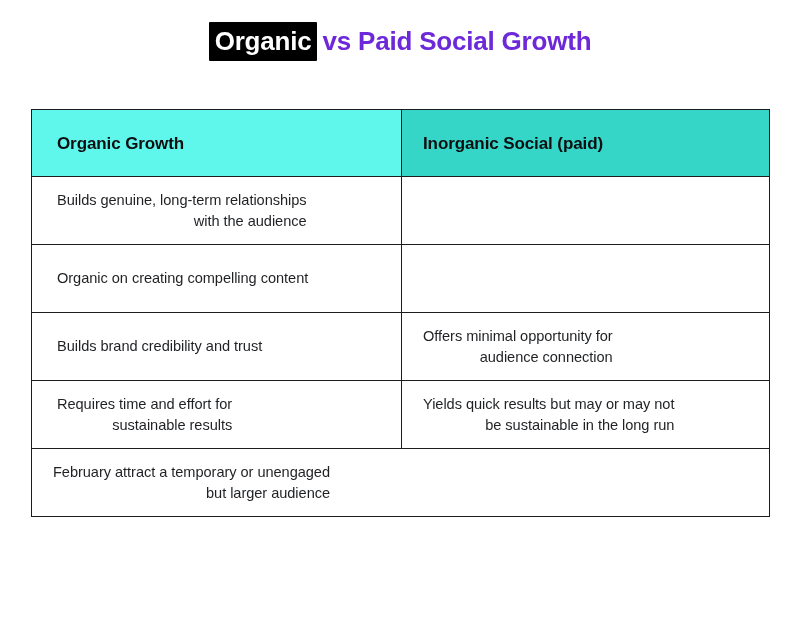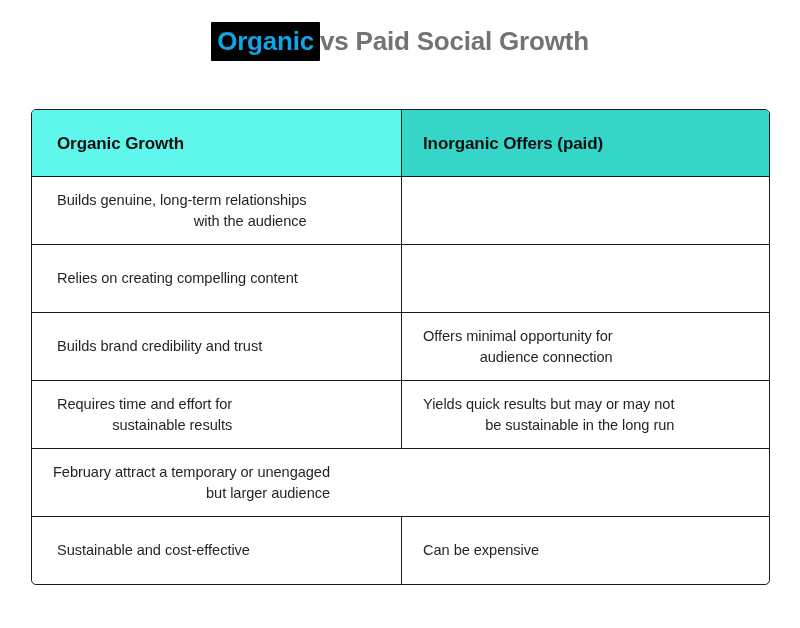--- a/index.html
+++ b/index.html
@@ -33,37 +33,38 @@
   }
   .title {
     display: inline-block;
     font-size: 26px;
     font-weight: 700;
     letter-spacing: -0.2px;
     line-height: 34px;
   }
   .title-highlight {
     background: #000000;
-    color: #0ea5e9;
+    color: #ffffff;
     padding: 4px 6px 5px 6px;
     border-radius: 1px;
     margin-top: 28px;
   }
   .title-rest {
-    color: #737373;
+    color: #6d28d9;
+    padding-left: 5px;
   }
 
   
   .table {
     position: absolute;
     left: 31px;
     top: 109px;
     width: 739px;
     border: 1.6px solid #1b1c1e;
-    border-radius: 5px;
+    border-radius: 0;
     box-sizing: border-box;
     overflow: hidden;
     background: #ffffff;
   }
 
   .row {
     display: flex;
     width: 100%;
     box-sizing: border-box;
   }
@@ -129,34 +130,34 @@
     <span class="title"><span class="title-highlight">Organic</span><span class="title-rest">vs Paid Social Growth</span></span>
   </div>
 
   <div class="table">
 
     <div class="row header-row">
       <div class="cell left">
         <span class="cell-text">Organic Growth</span>
       </div>
       <div class="cell right">
-        <span class="cell-text">Inorganic Offers (paid)</span>
+        <span class="cell-text">Inorganic Social (paid)</span>
       </div>
     </div>
 
     <div class="row body-row">
       <div class="cell left">
         <span class="cell-text">Builds genuine, long-term relationships
 with the audience</span>
       </div>
     </div>
 
     <div class="row body-row">
       <div class="cell left">
-        <span class="cell-text">Relies on creating compelling content</span>
+        <span class="cell-text">Organic on creating compelling content</span>
       </div>
     </div>
 
     <div class="row body-row">
       <div class="cell left">
         <span class="cell-text">Builds brand credibility and trust</span>
       </div>
       <div class="cell right">
         <span class="cell-text">Offers minimal opportunity for
 audience connection</span>
@@ -174,23 +175,15 @@
       </div>
     </div>
 
     <div class="row body-row">
       <div class="cell right">
         <span class="cell-text">February attract a temporary or unengaged
 but larger audience</span>
       </div>
     </div>
 
-    <div class="row body-row">
-      <div class="cell left">
-        <span class="cell-text">Sustainable and cost-effective</span>
-      </div>
-      <div class="cell right">
-        <span class="cell-text">Can be expensive</span>
-      </div>
-    </div>
 
   </div>
 </div>
 
 </body></html>

